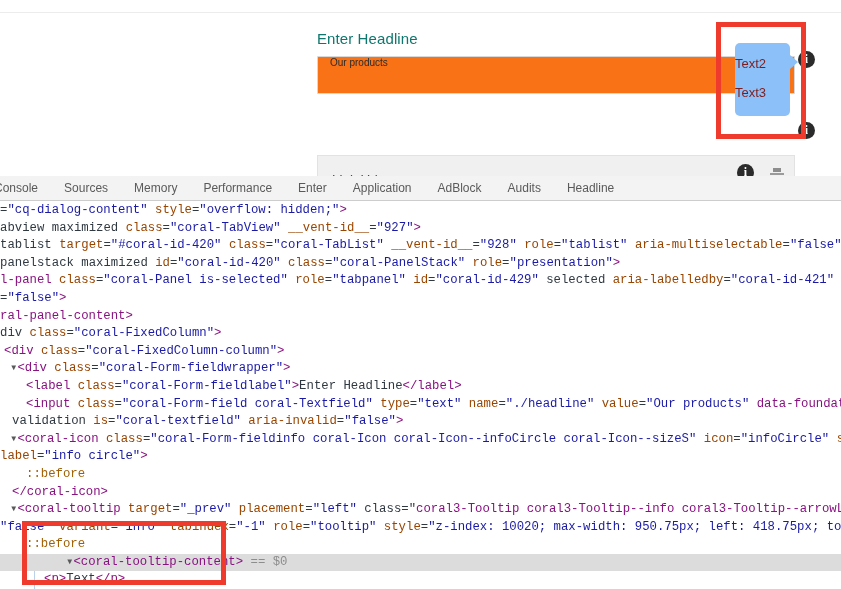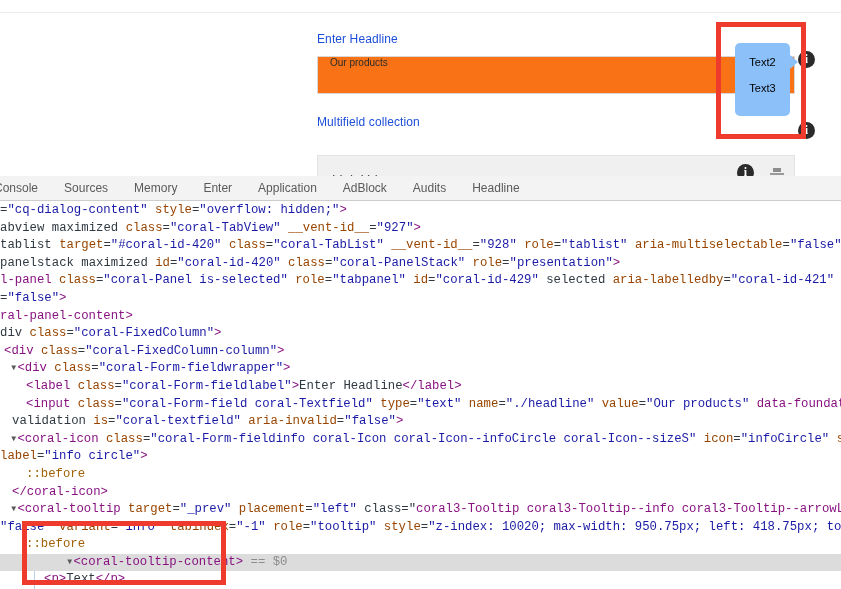--- a/index.html
+++ b/index.html
@@ -38,22 +38,22 @@
   }
 
   .form-col {
     position: absolute;
     left: 317px;
     top: 30px;
     width: 495px;
   }
 
   .field-label {
-    font-size: 12px;
-    color: #1d4ed8;
+    font-size: 15px;
+    color: #0f766e;
     letter-spacing: .1px;
     line-height: 18px;
     margin: 0 0 8px 0;
     font-family: "Liberation Sans", sans-serif;
   }
 
   .textfield {
     position: relative;
     box-sizing: border-box;
     width: 478px;
@@ -159,23 +159,23 @@
     position: absolute;
     right: -8px;
     top: 12px;
     width: 0; height: 0;
     border-top: 7px solid transparent;
     border-bottom: 7px solid transparent;
     border-left: 8px solid #8cc0f8;
   }
   .coral-tooltip p {
     margin: 0;
-    text-align: center;
-    font-size: 11px;
-    color: #000000;
+    text-align: left;
+    font-size: 13px;
+    color: #7f1d1d;
     font-family: "Liberation Sans", sans-serif;
   }
   .coral-tooltip .tt-line1 { padding-top: 13px; }
   .coral-tooltip .tt-line2 { padding-top: 14px; }
 
   
   .devtools {
     position: absolute;
     left: 0;
     top: 176px;
@@ -266,21 +266,20 @@
     <div class="form-col">
 
       <div class="field-label">Enter Headline</div>
 
       <div class="textfield">
         <span>Our products</span>
       </div>
 
       <div class="spacer-gap"></div>
 
-      <div class="field-label">Multifield collection</div>
     </div>
 
     <div class="info-icon icon-abs-1">
       <i>i</i>
     </div>
     <div class="info-icon icon-abs-2">
       <i>i</i>
     </div>
 
     <div class="multifield-panel">
@@ -305,20 +304,21 @@
       <span class="tt-arrow"></span>
     </div>
   </div>
 
   <div class="devtools">
 
     <div class="dt-tabbar">
       <div class="dt-tab first">Console</div>
       <div class="dt-tab">Sources</div>
       <div class="dt-tab">Memory</div>
+      <div class="dt-tab">Performance</div>
       <div class="dt-tab">Enter</div>
       <div class="dt-tab">Application</div>
       <div class="dt-tab">AdBlock</div>
       <div class="dt-tab">Audits</div>
       <div class="dt-tab">Headline</div>
     </div>
 
     <div class="dom-tree" id="dom-tree"><div class="code-line"><span style="display:inline-block;width:0px"></span><span class="txt">=</span><span class="val">"cq-dialog-content"</span><span class="txt"> </span><span class="attr">style</span><span class="txt">=</span><span class="val">"overflow: hidden;"</span><span class="tag">&gt;</span></div><div class="code-line"><span style="display:inline-block;width:0px"></span><span class="txt">a</span><span class="txt">b</span><span class="txt">v</span><span class="txt">i</span><span class="txt">e</span><span class="txt">w</span><span class="txt"> </span><span class="txt">m</span><span class="txt">a</span><span class="txt">x</span><span class="txt">i</span><span class="txt">m</span><span class="txt">i</span><span class="txt">z</span><span class="txt">e</span><span class="txt">d</span><span class="txt"> </span><span class="attr">class</span><span class="txt">=</span><span class="val">"coral-TabView"</span><span class="txt"> </span><span class="attr">__vent-id__</span><span class="txt">=</span><span class="val">"927"</span><span class="tag">&gt;</span></div><div class="code-line"><span style="display:inline-block;width:0px"></span><span class="txt">t</span><span class="txt">a</span><span class="txt">b</span><span class="txt">l</span><span class="txt">i</span><span class="txt">s</span><span class="txt">t</span><span class="txt"> </span><span class="attr">target</span><span class="txt">=</span><span class="val">"#coral-id-420"</span><span class="txt"> </span><span class="attr">class</span><span class="txt">=</span><span class="val">"coral-TabList"</span><span class="txt"> </span><span class="attr">__vent-id__</span><span class="txt">=</span><span class="val">"928"</span><span class="txt"> </span><span class="attr">role</span><span class="txt">=</span><span class="val">"tablist"</span><span class="txt"> </span><span class="attr">aria-multiselectable</span><span class="txt">=</span><span class="val">"false"</span></div><div class="code-line"><span style="display:inline-block;width:0px"></span><span class="txt">p</span><span class="txt">a</span><span class="txt">n</span><span class="txt">e</span><span class="txt">l</span><span class="txt">s</span><span class="txt">t</span><span class="txt">a</span><span class="txt">c</span><span class="txt">k</span><span class="txt"> </span><span class="txt">m</span><span class="txt">a</span><span class="txt">x</span><span class="txt">i</span><span class="txt">m</span><span class="txt">i</span><span class="txt">z</span><span class="txt">e</span><span class="txt">d</span><span class="txt"> </span><span class="attr">id</span><span class="txt">=</span><span class="val">"coral-id-420"</span><span class="txt"> </span><span class="attr">class</span><span class="txt">=</span><span class="val">"coral-PanelStack"</span><span class="txt"> </span><span class="attr">role</span><span class="txt">=</span><span class="val">"presentation"</span><span class="tag">&gt;</span></div><div class="code-line"><span style="display:inline-block;width:0px"></span><span class="tag">l-panel</span><span class="txt"> </span><span class="attr">class</span><span class="txt">=</span><span class="val">"coral-Panel is-selected"</span><span class="txt"> </span><span class="attr">role</span><span class="txt">=</span><span class="val">"tabpanel"</span><span class="txt"> </span><span class="attr">id</span><span class="txt">=</span><span class="val">"coral-id-429"</span><span class="txt"> </span><span class="txt">s</span><span class="txt">e</span><span class="txt">l</span><span class="txt">e</span><span class="txt">c</span><span class="txt">t</span><span class="txt">e</span><span class="txt">d</span><span class="txt"> </span><span class="attr">aria-labelledby</span><span class="txt">=</span><span class="val">"coral-id-421"</span><span class="txt"> </span></div><div class="code-line"><span style="display:inline-block;width:0px"></span><span class="txt">=</span><span class="val">"false"</span><span class="tag">&gt;</span></div><div class="code-line"><span style="display:inline-block;width:0px"></span><span class="tag">ral-panel-content&gt;</span></div><div class="code-line"><span style="display:inline-block;width:0px"></span><span class="txt">d</span><span class="txt">i</span><span class="txt">v</span><span class="txt"> </span><span class="attr">class</span><span class="txt">=</span><span class="val">"coral-FixedColumn"</span><span class="tag">&gt;</span></div><div class="code-line"><span style="display:inline-block;width:4px"></span><span class="tag">&lt;div</span><span class="txt"> </span><span class="attr">class</span><span class="txt">=</span><span class="val">"coral-FixedColumn-column"</span><span class="tag">&gt;</span></div><div class="code-line"><span style="display:inline-block;width:10px"></span><span class="toggle">▾</span><span class="tag">&lt;div</span><span class="txt"> </span><span class="attr">class</span><span class="txt">=</span><span class="val">"coral-Form-fieldwrapper"</span><span class="tag">&gt;</span></div><div class="code-line"><span style="display:inline-block;width:26px"></span><span class="tag">&lt;label</span><span class="txt"> </span><span class="attr">class</span><span class="txt">=</span><span class="val">"coral-Form-fieldlabel"</span><span class="tag">&gt;</span><span class="txt">E</span><span class="txt">n</span><span class="txt">t</span><span class="txt">e</span><span class="txt">r</span><span class="txt"> </span><span class="txt">H</span><span class="txt">e</span><span class="txt">a</span><span class="txt">d</span><span class="txt">l</span><span class="txt">i</span><span class="txt">n</span><span class="txt">e</span><span class="tag">&lt;/label</span><span class="tag">&gt;</span></div><div class="code-line"><span style="display:inline-block;width:26px"></span><span class="tag">&lt;input</span><span class="txt"> </span><span class="attr">class</span><span class="txt">=</span><span class="val">"coral-Form-field coral-Textfield"</span><span class="txt"> </span><span class="attr">type</span><span class="txt">=</span><span class="val">"text"</span><span class="txt"> </span><span class="attr">name</span><span class="txt">=</span><span class="val">"./headline"</span><span class="txt"> </span><span class="attr">value</span><span class="txt">=</span><span class="val">"Our products"</span><span class="txt"> </span><span class="tag">data-foundation-validati</span></div><div class="code-line"><span style="display:inline-block;width:12px"></span><span class="txt">v</span><span class="txt">a</span><span class="txt">l</span><span class="txt">i</span><span class="txt">d</span><span class="txt">a</span><span class="txt">t</span><span class="txt">i</span><span class="txt">o</span><span class="txt">n</span><span class="txt"> </span><span class="attr">is</span><span class="txt">=</span><span class="val">"coral-textfield"</span><span class="txt"> </span><span class="attr">aria-invalid</span><span class="txt">=</span><span class="val">"false"</span><span class="tag">&gt;</span></div><div class="code-line"><span style="display:inline-block;width:10px"></span><span class="toggle">▾</span><span class="tag">&lt;coral-icon</span><span class="txt"> </span><span class="attr">class</span><span class="txt">=</span><span class="val">"coral-Form-fieldinfo coral-Icon coral-Icon--infoCircle coral-Icon--sizeS"</span><span class="txt"> </span><span class="attr">icon</span><span class="txt">=</span><span class="val">"infoCircle"</span><span class="txt"> </span><span class="attr">size</span></div><div class="code-line"><span style="display:inline-block;width:0px"></span><span class="attr">label</span><span class="txt">=</span><span class="val">"info circle"</span><span class="tag">&gt;</span></div><div class="code-line"><span style="display:inline-block;width:26px"></span><span class="pseudo">::before</span></div><div class="code-line"><span style="display:inline-block;width:12px"></span><span class="tag">&lt;/coral-icon</span><span class="tag">&gt;</span></div><div class="code-line"><span style="display:inline-block;width:10px"></span><span class="toggle">▾</span><span class="tag">&lt;coral-tooltip</span><span class="txt"> </span><span class="attr">target</span><span class="txt">=</span><span class="val">"_prev"</span><span class="txt"> </span><span class="attr">placement</span><span class="txt">=</span><span class="val">"left"</span><span class="txt"> </span><span class="txt">c</span><span class="txt">l</span><span class="txt">a</span><span class="txt">s</span><span class="txt">s</span><span class="txt">=</span><span class="txt">"</span><span class="tag">coral3-Tooltip</span><span class="txt"> </span><span class="tag">coral3-Tooltip--info</span><span class="txt"> </span><span class="tag">coral3-Tooltip--arrowLeft</span></div><div class="code-line"><span style="display:inline-block;width:0px"></span><span class="val">"false"</span><span class="txt"> </span><span class="attr">variant</span><span class="txt">=</span><span class="val">"info"</span><span class="txt"> </span><span class="attr">tabindex</span><span class="txt">=</span><span class="val">"-1"</span><span class="txt"> </span><span class="attr">role</span><span class="txt">=</span><span class="val">"tooltip"</span><span class="txt"> </span><span class="attr">style</span><span class="txt">=</span><span class="val">"z-index: 10020; max-width: 950.75px; left: 418.75px; top: -46px;"</span></div><div class="code-line"><span style="display:inline-block;width:26px"></span><span class="pseudo">::before</span></div><div class="code-line selected"><span style="display:inline-block;width:22px"></span><span class="toggle">▾</span><span class="tag">&lt;coral-tooltip-content</span><span class="tag">&gt;</span><span class="txt"> </span><span class="dollar">== $0</span></div><div class="code-line"><span style="display:inline-block;width:44px"></span><span class="tag">&lt;p</span><span class="tag">&gt;</span><span class="txt">T</span><span class="txt">e</span><span class="txt">x</span><span class="txt">t</span><span class="tag">&lt;/p</span><span class="tag">&gt;</span></div><div style="position: absolute; left: 34px; top: 370px; width: 1px; height: 62px; background: rgb(185, 210, 234);"></div></div>
 
   </div>

